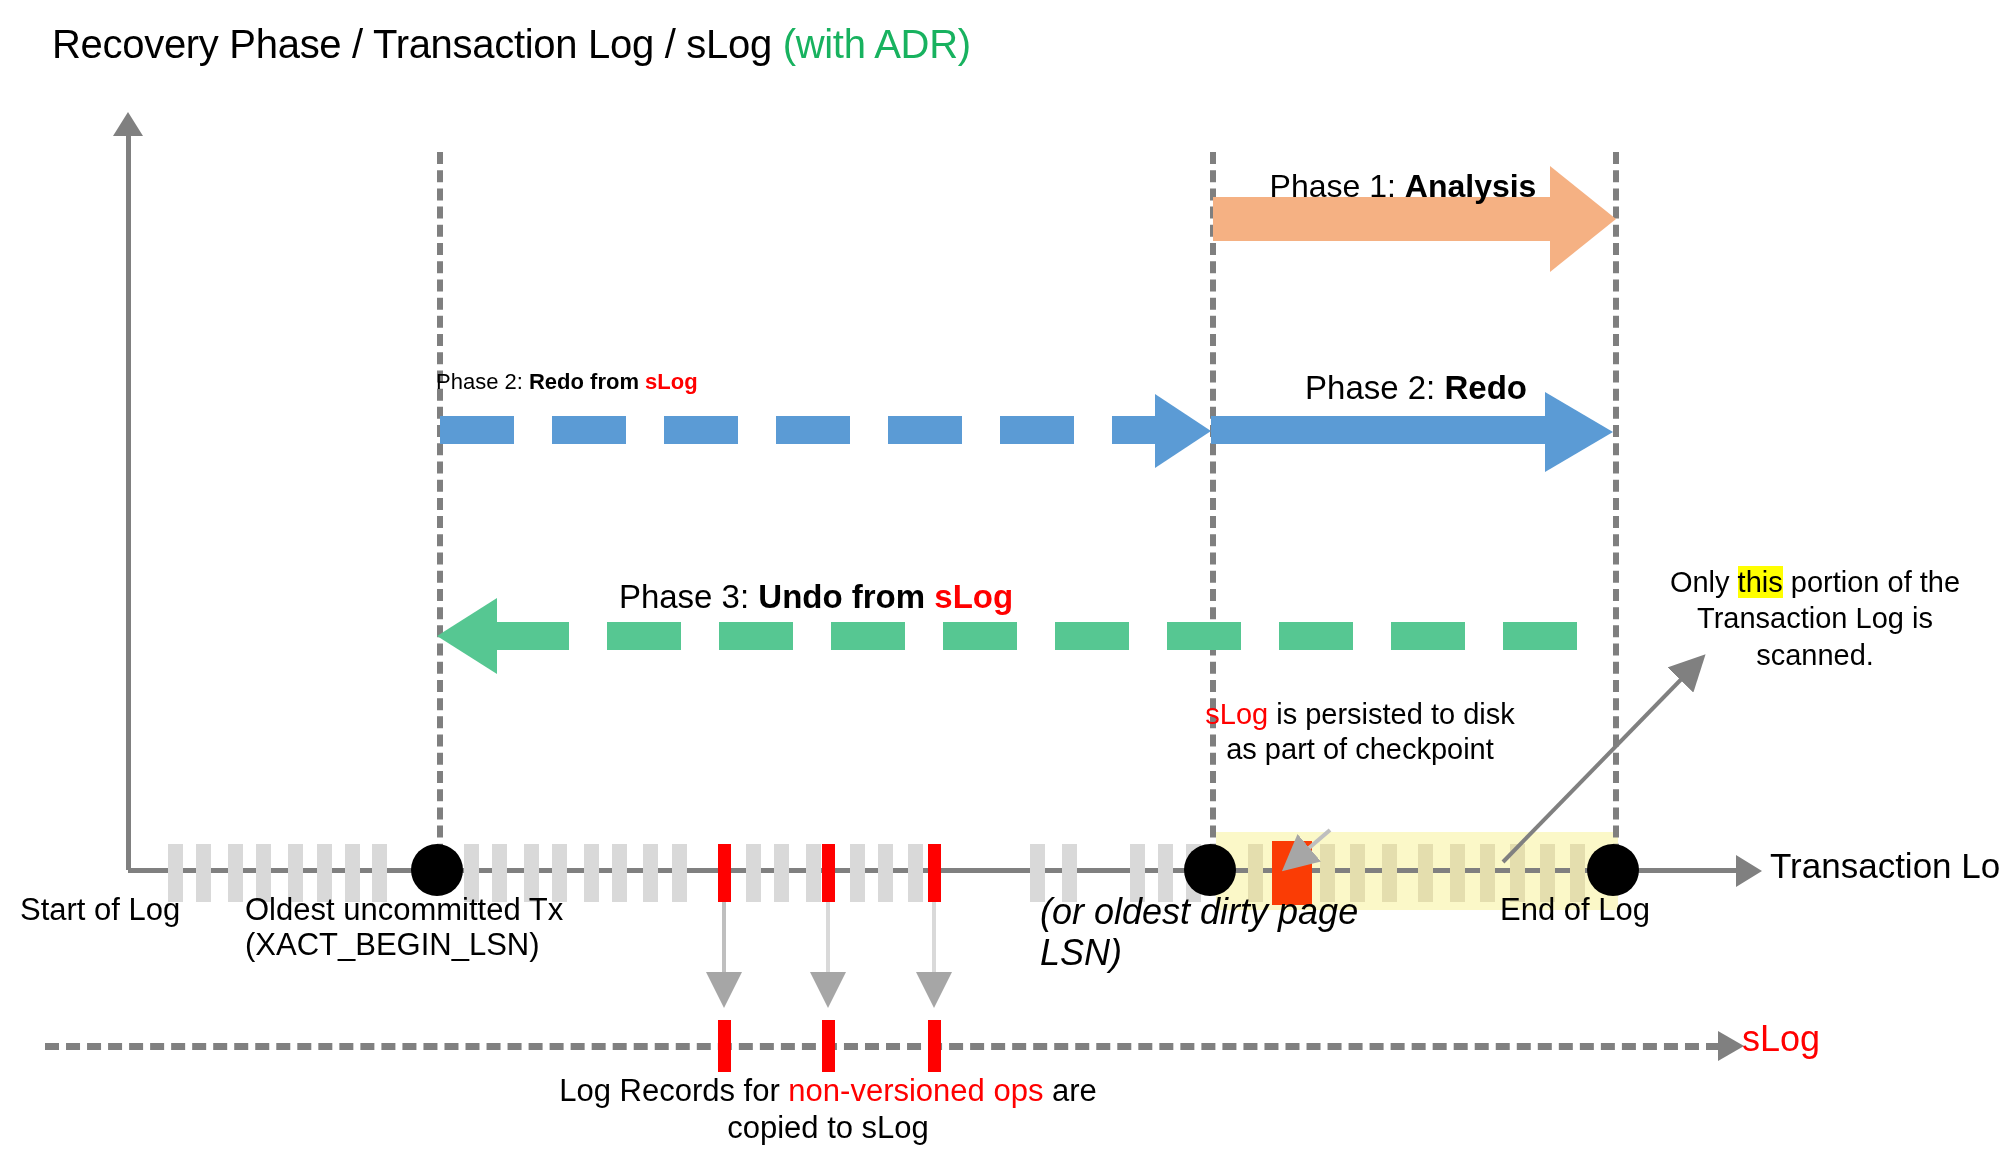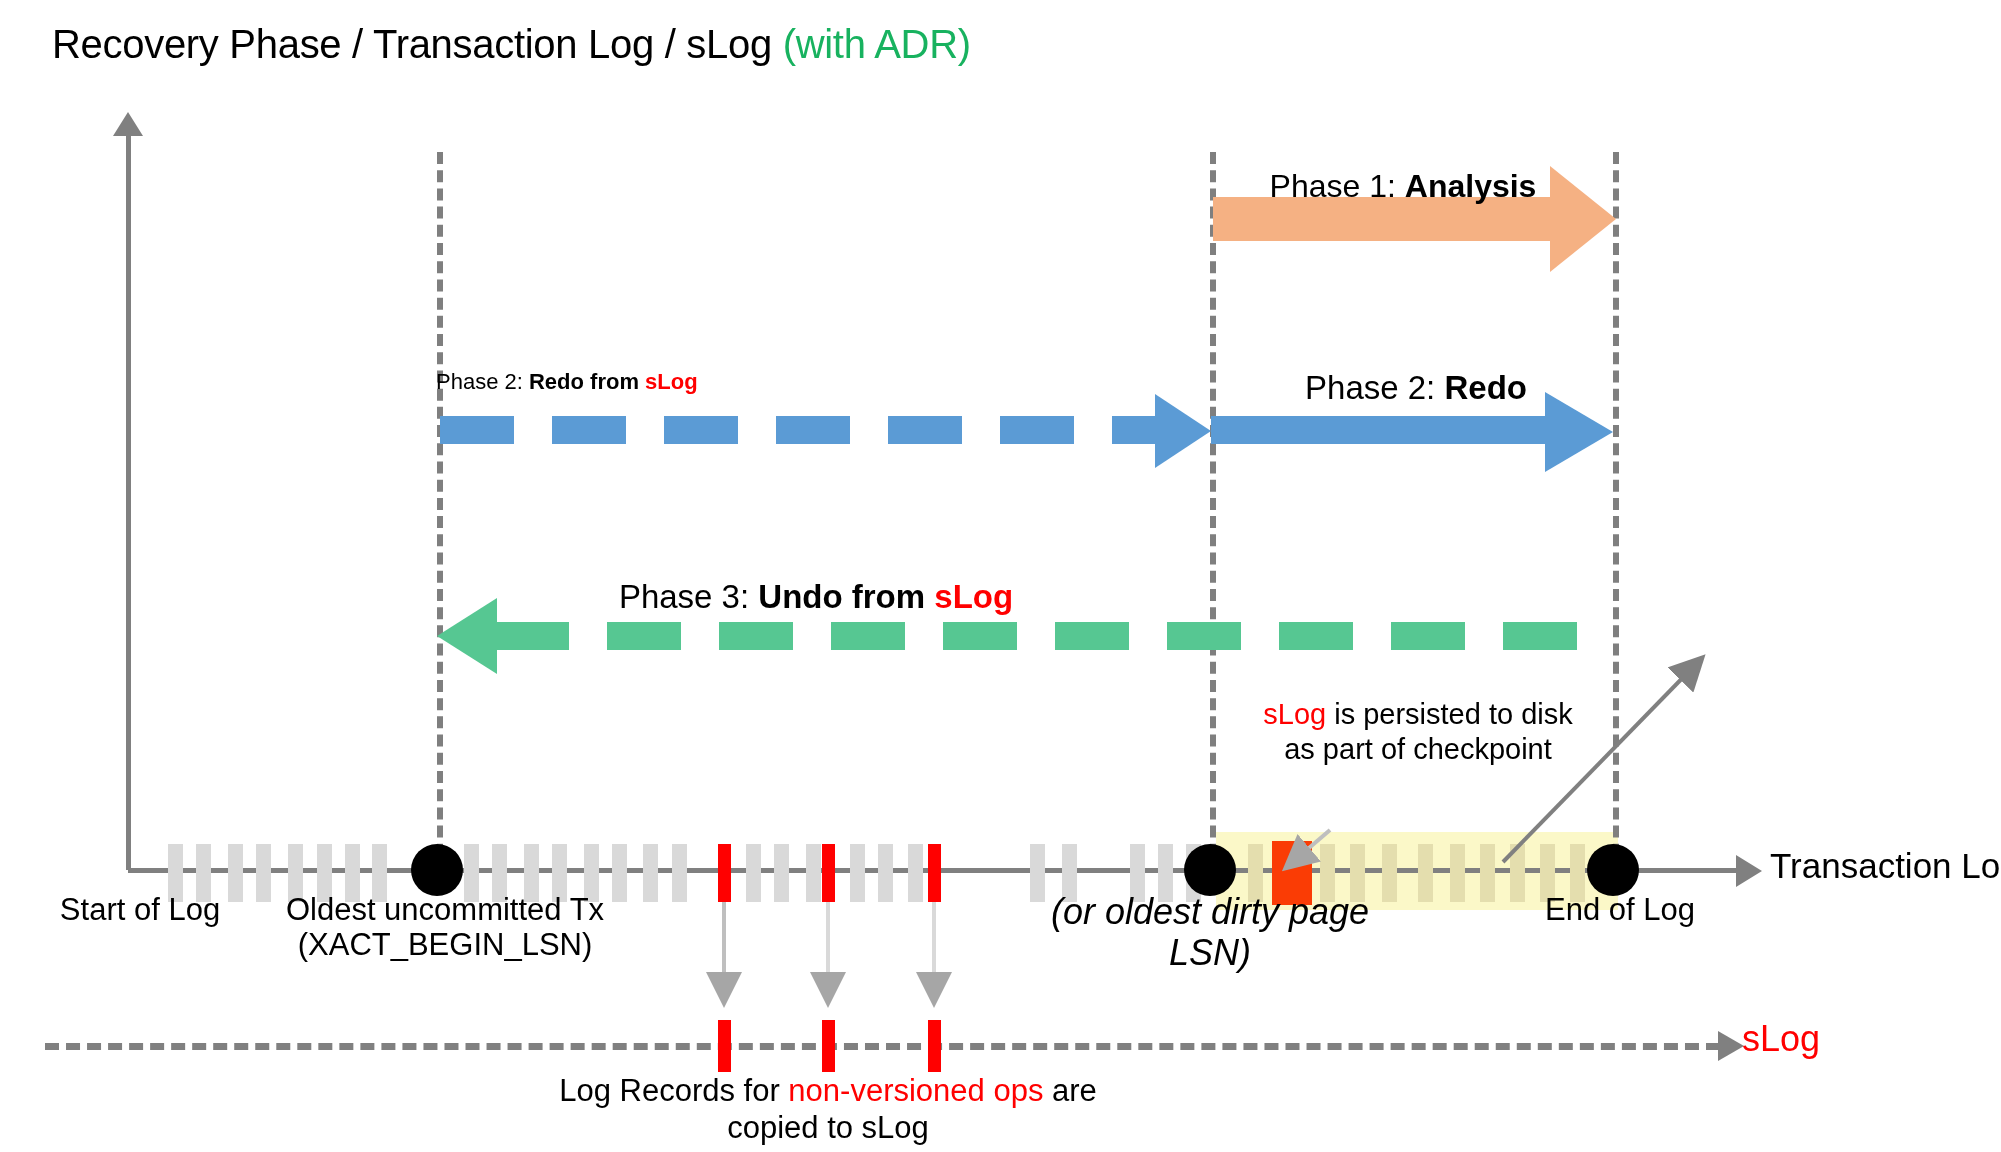--- a/index.html
+++ b/index.html
@@ -69,30 +69,30 @@
       background:repeating-linear-gradient(to right,#56C792 0 74px,transparent 74px 112px);}
   #ph3-head{left:437px;top:598px;width:0;height:0;
       border-top:38px solid transparent;border-bottom:38px solid transparent;
       border-right:60px solid #56C792;}
   #ph3-label{left:440px;top:578px;width:752px;text-align:center;font-size:33px;white-space:nowrap;}
 
   .bld{font-weight:bold;}
   .red{color:#FF0000;}
 
   
-  .pt-label{font-size:31px;text-align:center;line-height:1.13;}
+  .pt-label{font-size:31px;text-align:left;line-height:1.13;}
   #lbl-start{left:20px;top:892px;width:240px;}
   #lbl-xact {left:245px;top:892px;width:400px;}
   #lbl-ckpt {left:1040px;top:892px;width:340px;}
   #lbl-ckpt .sub{font-style:italic;font-size:36px;}
   #lbl-end  {left:1500px;top:892px;width:240px;}
   #lbl-txlog{left:1770px;top:846px;font-size:35px;white-space:nowrap;}
 
   
-  #callout-slog{left:1258px;top:697px;width:320px;font-size:29px;text-align:center;line-height:1.22;}
+  #callout-slog{left:1200px;top:697px;width:320px;font-size:29px;text-align:center;line-height:1.22;}
   #callout-scan{left:1640px;top:564px;width:350px;font-size:29px;line-height:1.25;text-align:center;}
   .hl{background:#FFFF00;}
 
   
   #slog-line{left:45px;top:1043px;width:1675px;height:0;border-top:7px dashed #808080;}
   #slog-head{left:1718px;top:1031px;width:0;height:0;
       border-top:15px solid transparent;border-bottom:15px solid transparent;
       border-left:26px solid #808080;}
   #slog-ticks{position:absolute;left:0;top:1046px;width:2001px;height:0;}
   #slog-ticks .rec{top:-26px;height:52px;}
@@ -142,20 +142,23 @@
   <div class="abs" id="ph3-dash"></div>
   <div class="abs" id="ph3-head"></div>
   <div class="abs" id="ph3-label">
     <span>Phase 3: </span><span class="bld">Undo from </span><span class="bld red">sLog</span>
   </div>
 
   <div class="abs" id="callout-slog">
     <span class="red">sLog</span><span> is persisted to disk as part of checkpoint</span>
   </div>
 
+  <div class="abs" id="callout-scan">
+    <span>Only </span><span class="hl">this</span><span> portion of the Transaction Log is scanned.</span>
+  </div>
 
   <div class="abs haxis-line"></div>
   <div class="abs haxis-head"></div>
   <div id="ticks">
       <div class="rec" style="left: 168px;"></div>
       <div class="rec" style="left: 196px;"></div>
       <div class="rec" style="left: 228px;"></div>
       <div class="rec" style="left: 256px;"></div>
       <div class="rec" style="left: 288px;"></div>
       <div class="rec" style="left: 317px;"></div>

